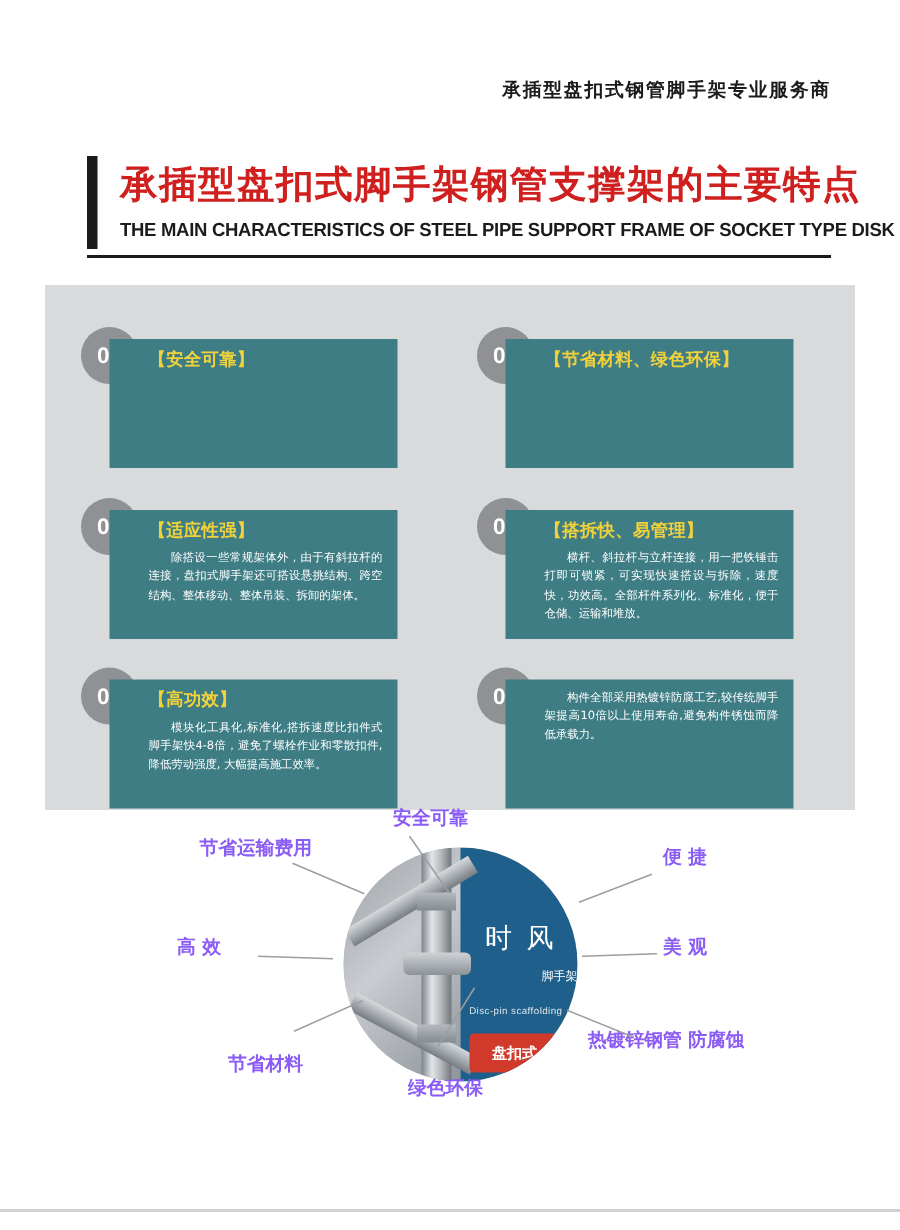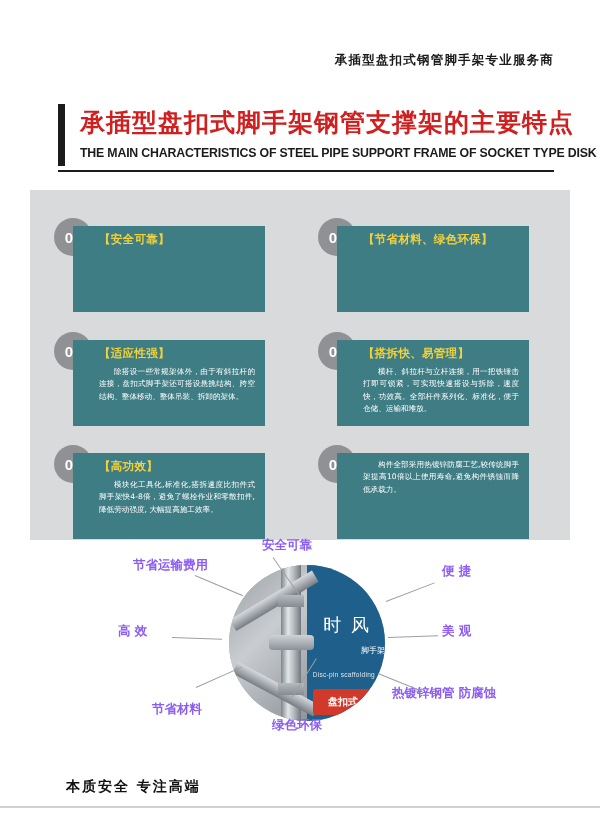--- a/index.html
+++ b/index.html
@@ -408,16 +408,15 @@
     <div class="dline" style="left:166px; top:142px; width:50px; transform:rotate(-24deg); transform-origin:left center;"></div>
 
     <div class="dlabel" style="left:242px; top:172px;">绿色环保</div>
     <div class="dline" style="left:262px; top:152px; width:46px; transform:rotate(-58deg); transform-origin:left center;"></div>
 
     <div class="dlabel" style="left:362px; top:140px;">热镀锌钢管  防腐蚀</div>
     <div class="dline" style="left:348px; top:128px; width:48px; transform:rotate(22deg); transform-origin:left center;"></div>
 
   </div>
 
-  <div class="footer-text">本质安全    专注高端</div>
   <div class="footer-rule"></div>
 
 </div>
 
 </body></html>

